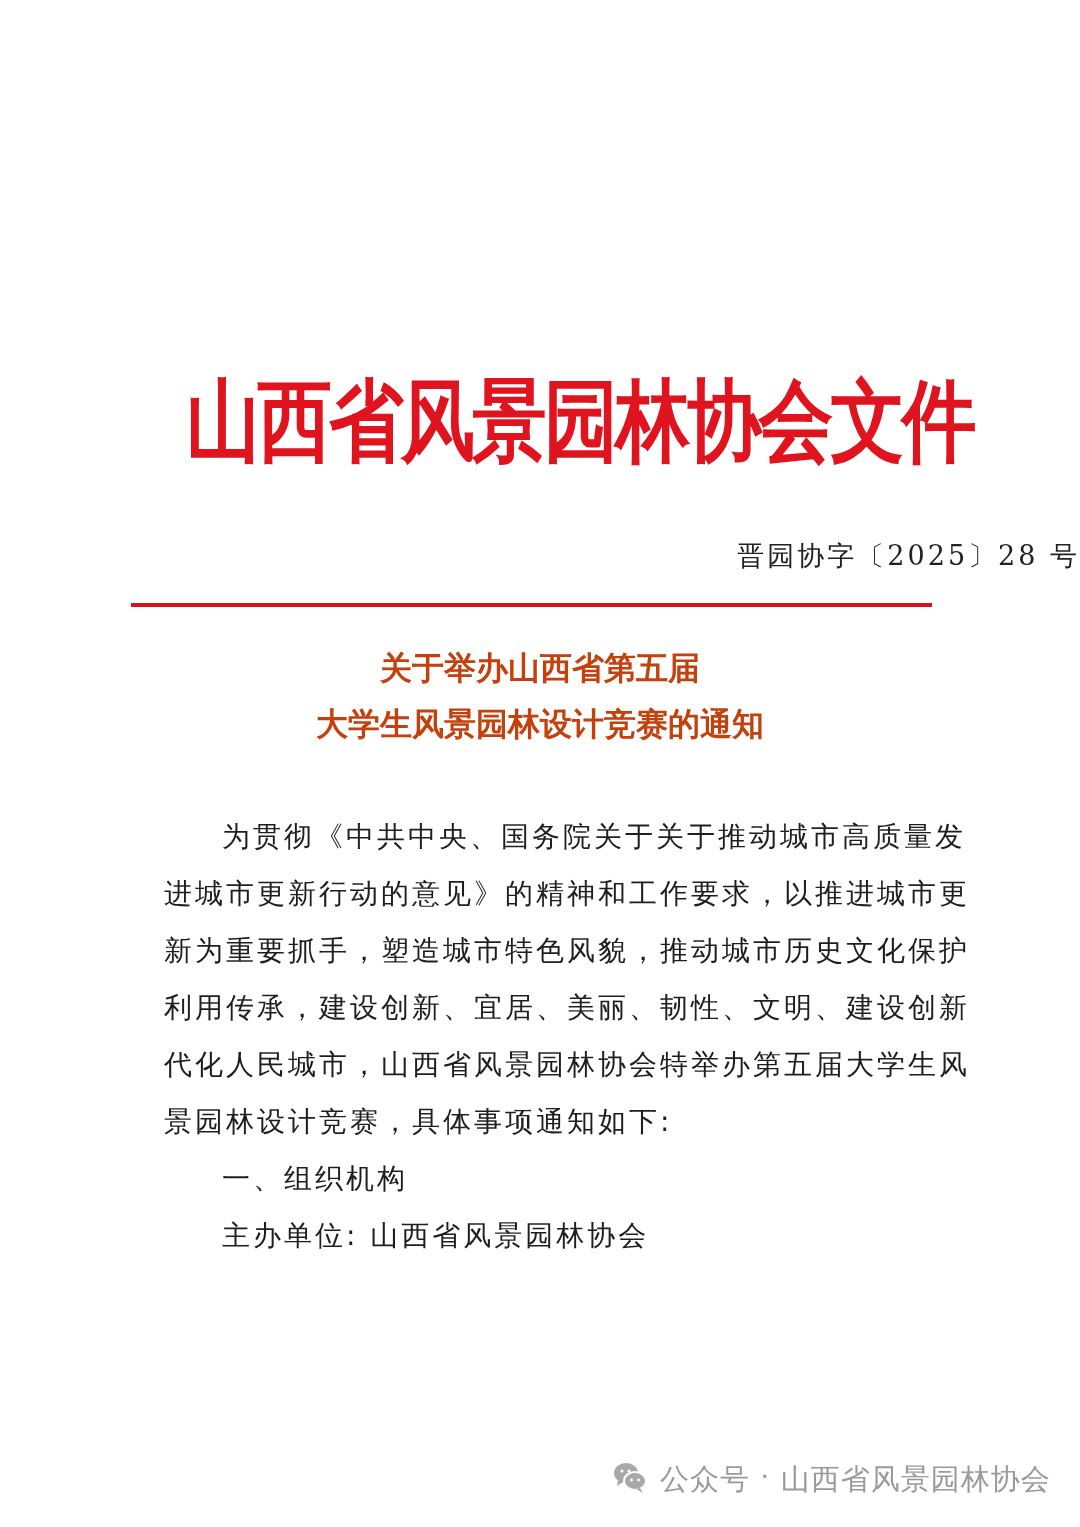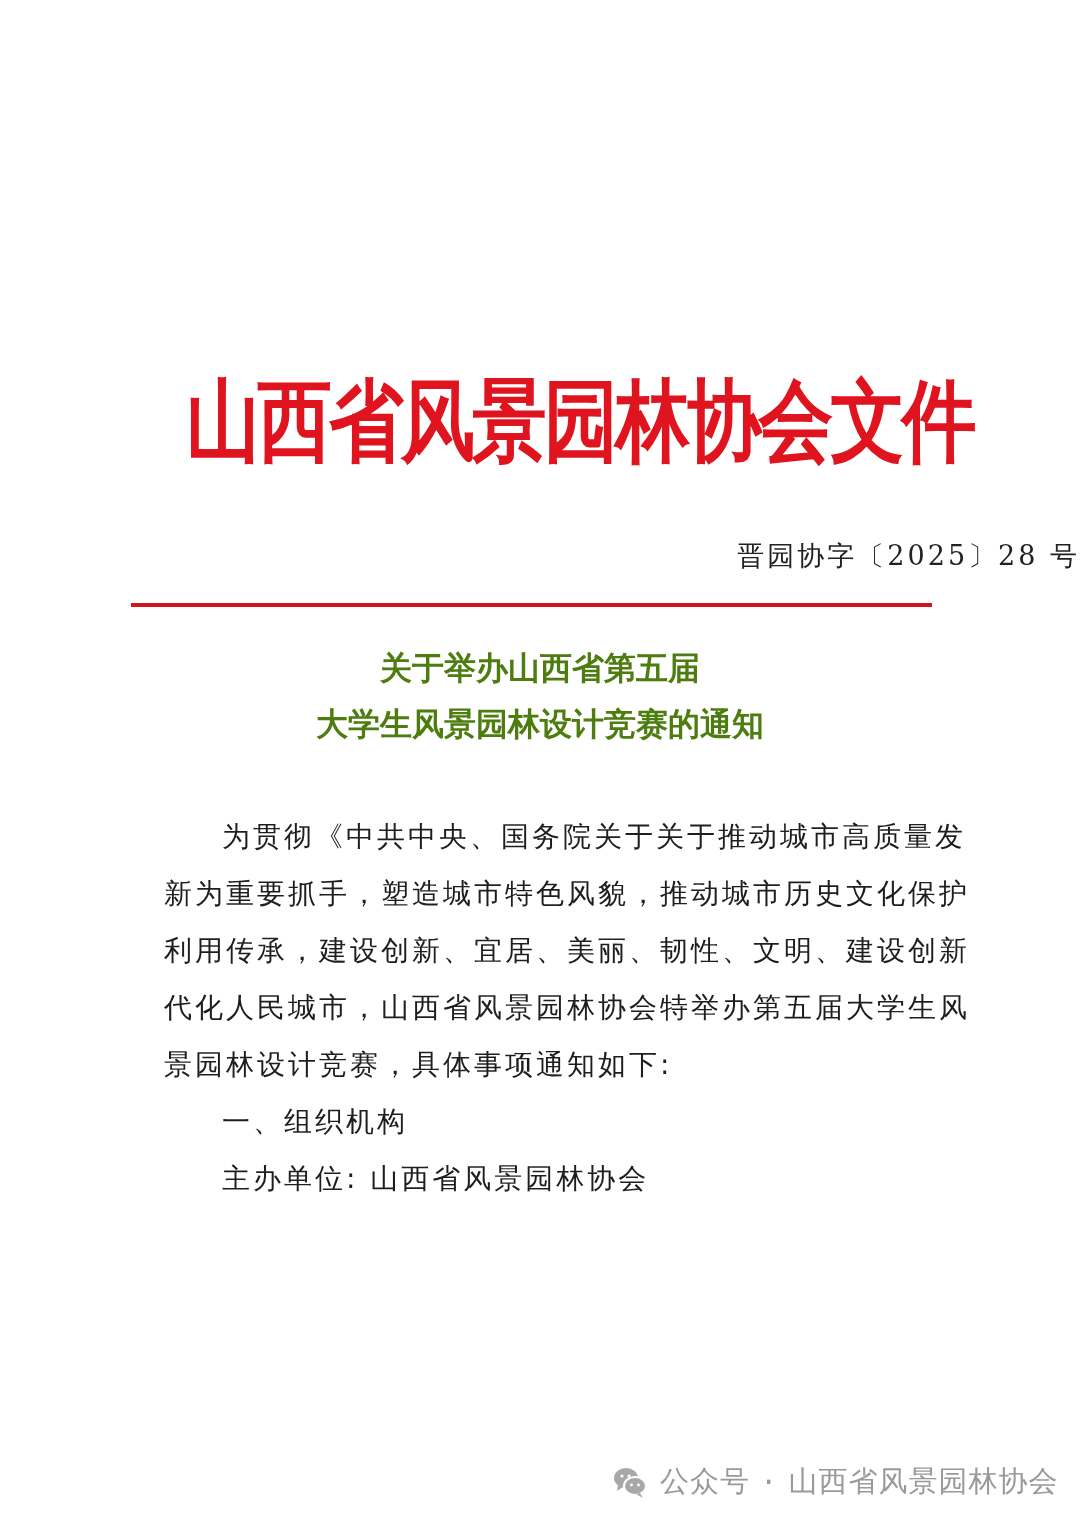--- a/index.html
+++ b/index.html
@@ -62,21 +62,21 @@
     .title {
       position: absolute;
       left: 0;
       width: 1080px;
       top: 640px;
       text-align: center;
       font-family: "DejaVu Serif", "Liberation Serif", serif;
       font-weight: bold;
       font-size: 32px;
       line-height: 56px;
-      color: #4d7c0f;
+      color: #c2410c;
       letter-spacing: 0px;
     }
     .title .line { display: block; }
     .body-text {
       position: absolute;
       left: 164px;
       top: 808px;
       width: 756px;
       font-family: "DejaVu Sans", "Liberation Sans", sans-serif;
       font-size: 28px;
@@ -89,23 +89,23 @@
       white-space: nowrap;
       height: 57px;
     }
     .body-text .indent { padding-left: 58px; }
     .watermark {
       position: absolute;
       left: 612px;
       top: 1460px;
       height: 44px;
       display: flex;
-      align-items: center;
+      align-items: flex-start;
       color: #9a9a9a;
-      font-family: Liberation Mono, monospace;
+      font-family: Liberation Serif, serif;
       font-size: 29px;
       letter-spacing: 1px;
       white-space: nowrap;
     }
     .watermark .wechat-icon {
       width: 36px;
       height: 34px;
       margin-right: 12px;
       display: inline-block;
     }
@@ -122,20 +122,21 @@
 
   <div class="red-rule"></div>
 
   <div class="title">
     <span class="line">关于举办山西省第五届</span>
     <span class="line">大学生风景园林设计竞赛的通知</span>
   </div>
 
   <div class="body-text">
     <span class="row indent">为贯彻《中共中央、国务院关于关于推动城市高质量发</span>
+    <span class="row">进城市更新行动的意见》的精神和工作要求，以推进城市更</span>
     <span class="row">新为重要抓手，塑造城市特色风貌，推动城市历史文化保护</span>
     <span class="row">利用传承，建设创新、宜居、美丽、韧性、文明、建设创新</span>
     <span class="row">代化人民城市，山西省风景园林协会特举办第五届大学生风</span>
     <span class="row">景园林设计竞赛，具体事项通知如下:</span>
     <span class="row indent">一、组织机构</span>
     <span class="row indent">主办单位: 山西省风景园林协会</span>
   </div>
 
   <div class="watermark">
     <span class="wechat-icon">

